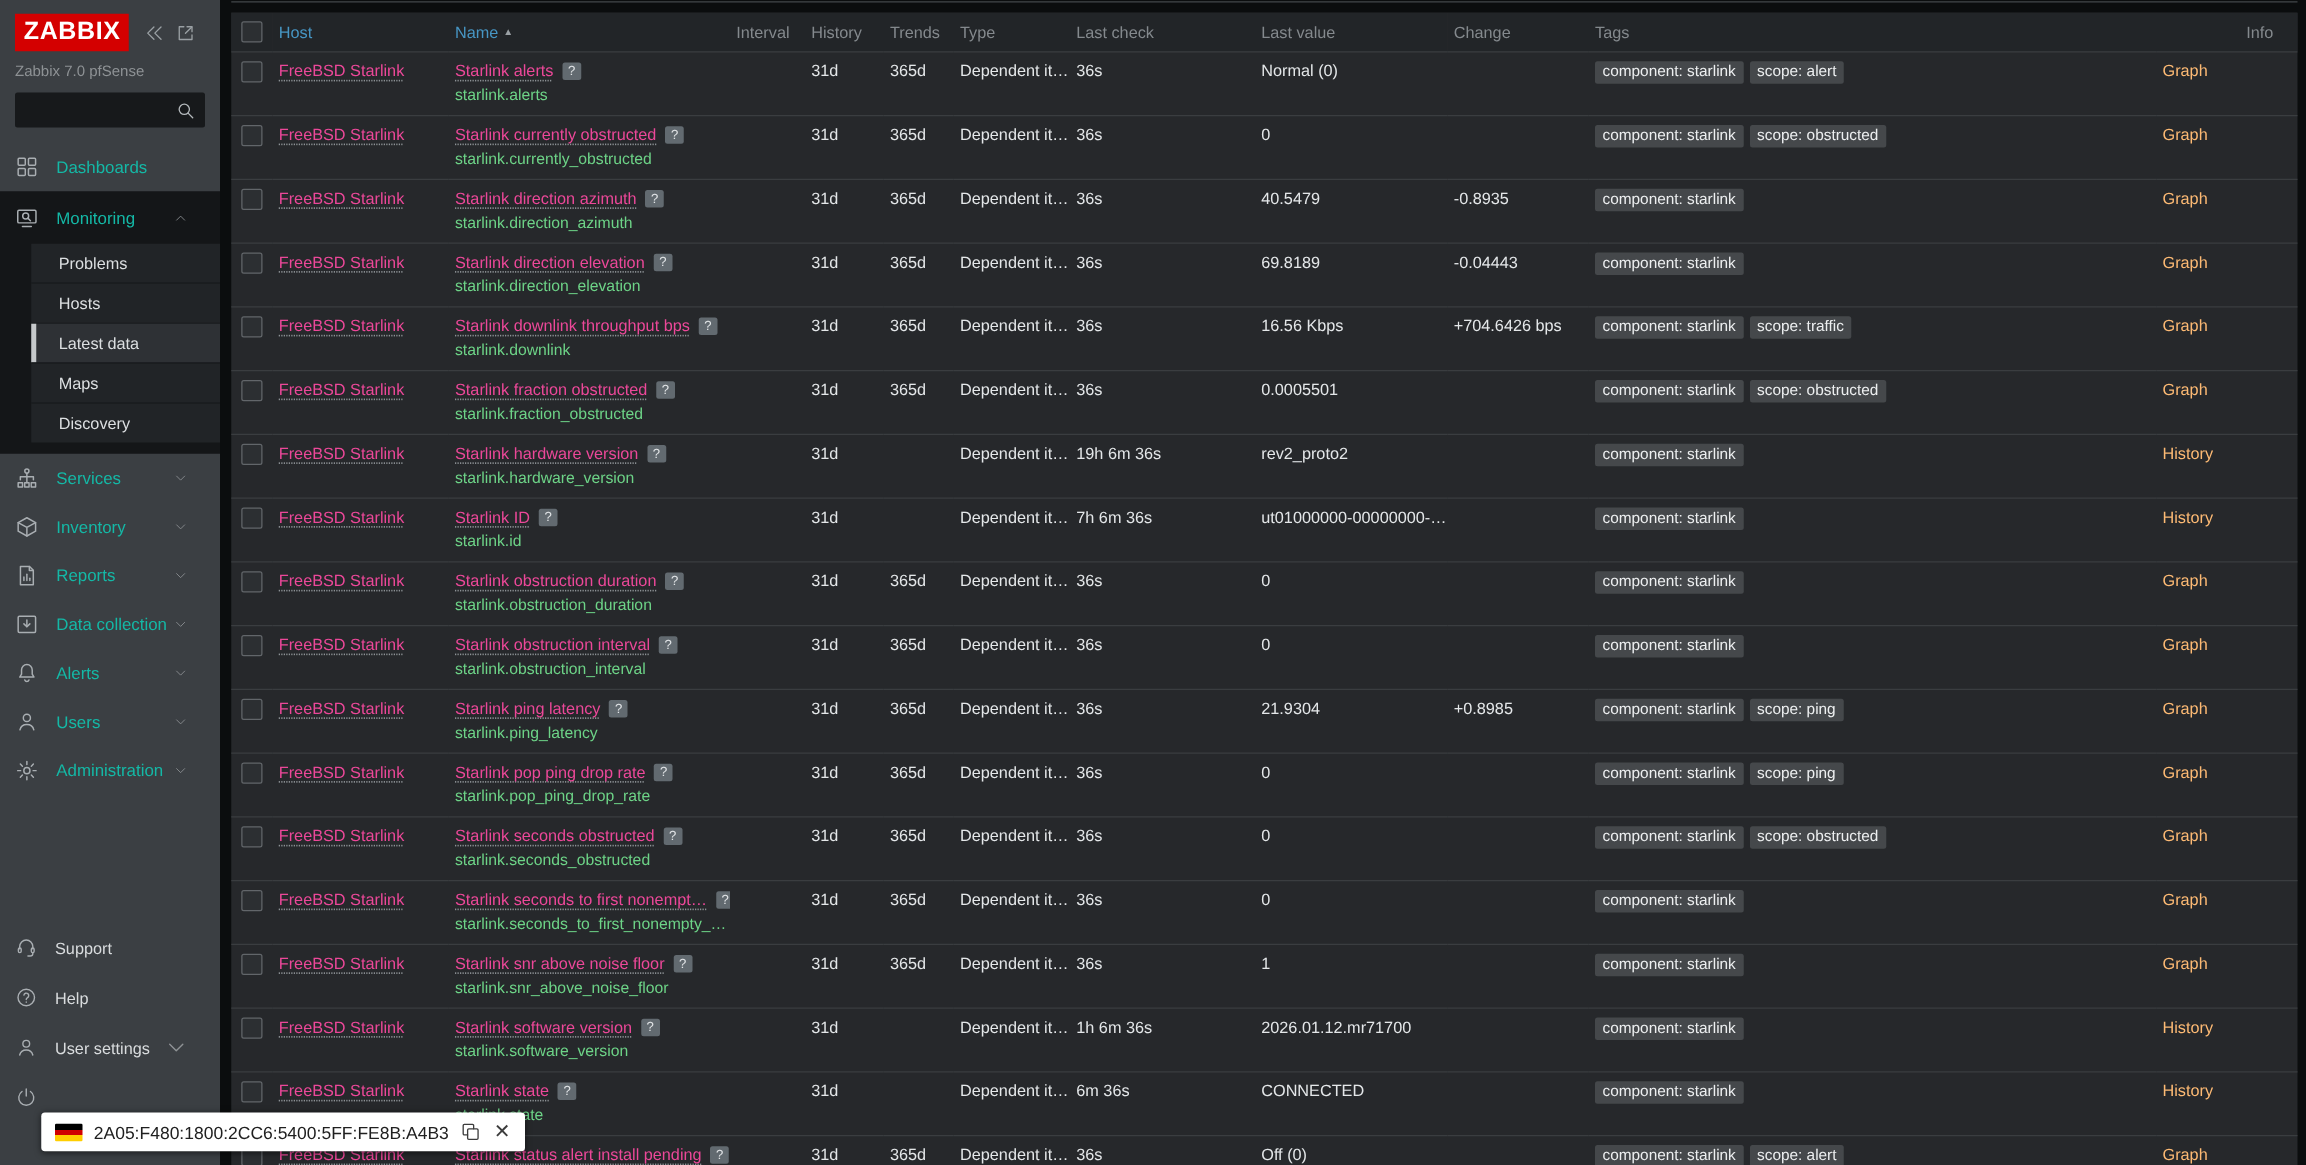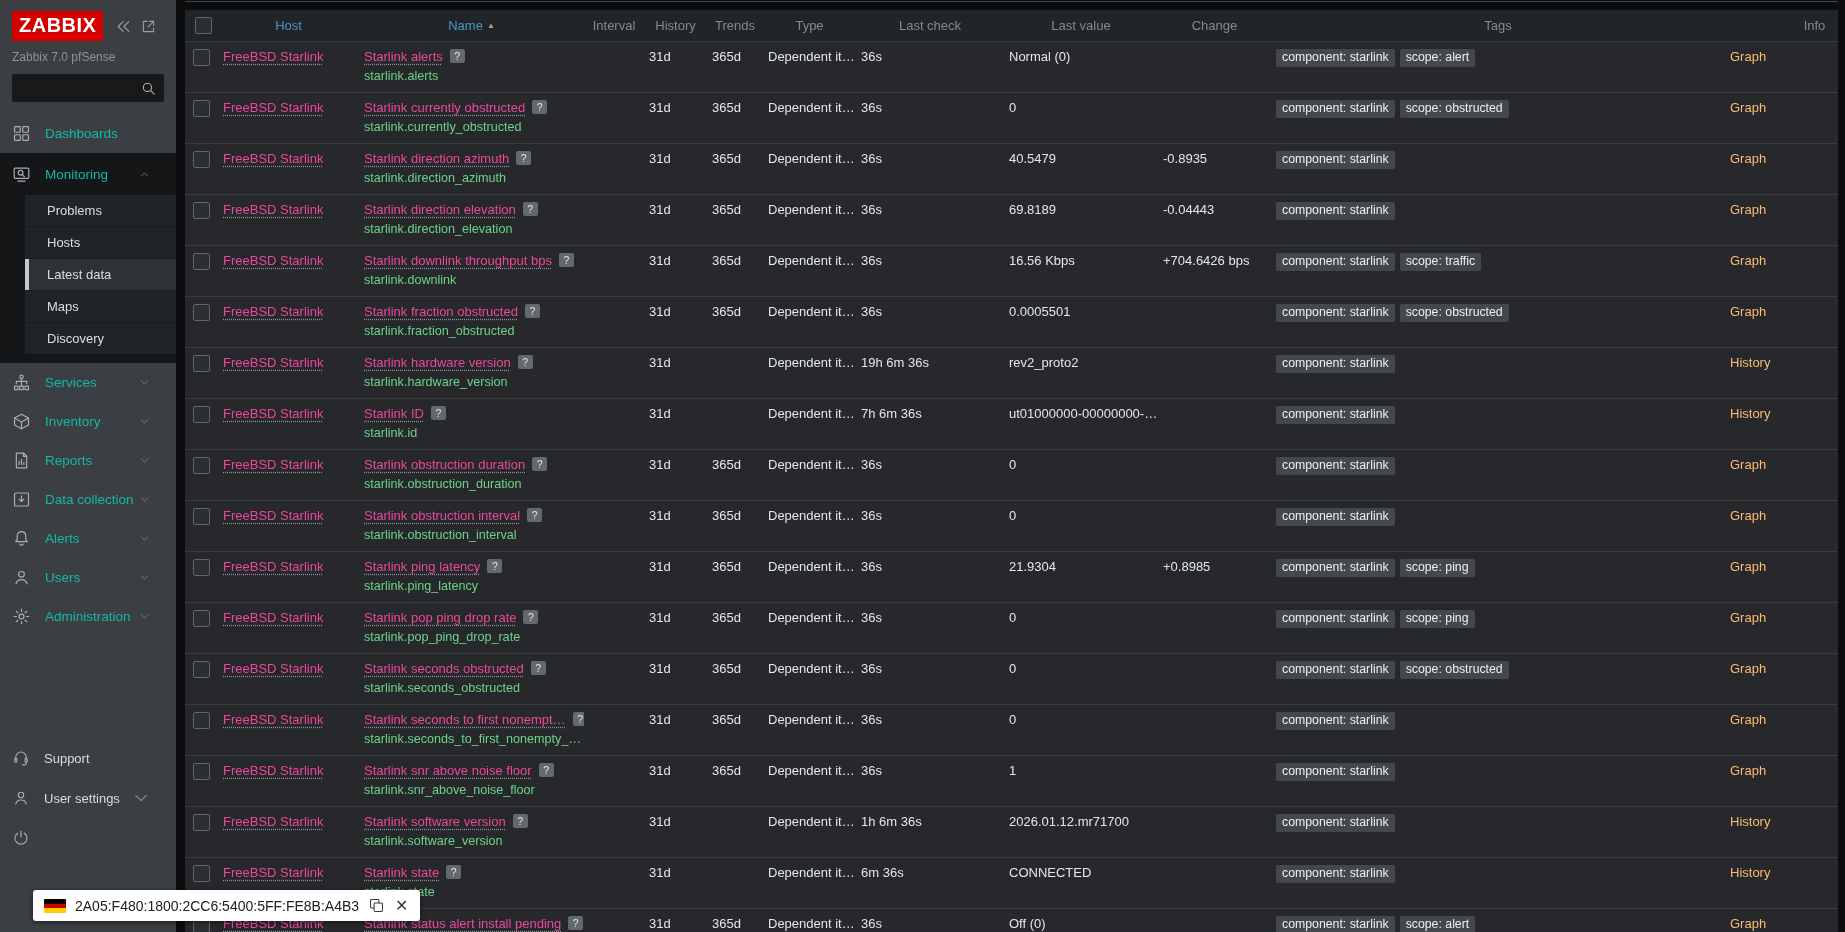--- a/index.html
+++ b/index.html
@@ -38,23 +38,23 @@
     z-index:20;color:#202020;font-size:14px;}
   .flag-de{width:22px;height:14px;flex:none;border-radius:1px;
     background:linear-gradient(#000 0 33.3%,#d00000 33.3% 66.6%,#ffce00 66.6% 100%);}
   .ip-popup .ic{width:17px;height:17px;color:#3c3c3c;cursor:pointer;flex:none;}
   .ip-popup .close-x{font-size:16px;color:#3c3c3c;cursor:pointer;line-height:1;padding:0 1px;}
   
   .main{position:absolute;left:185px;top:0;right:7px;}
   .sliver{height:10px;position:relative;}
   .sliver::after{content:"";position:absolute;top:1px;left:0;right:0;height:1px;background:#43474a;}
   table.latest{width:100%;border-collapse:collapse;table-layout:fixed;background:#26282b;font-size:13px;}
-  table.latest th{background:#222528;color:#84898d;font-weight:normal;text-align:center;height:31px;
+  table.latest th{background:#222528;color:#84898d;font-weight:normal;text-align:left;height:31px;
     padding:0 5px;white-space:nowrap;overflow:hidden;}
-  table.latest th.r{text-align:center;padding-right:6px;}
+  table.latest th.r{text-align:left;padding-right:6px;}
   table.latest td{border-top:1px solid #3a3d40;padding:7px 5px 8px 5px;vertical-align:top;
     color:#e4e7e9;white-space:nowrap;overflow:hidden;line-height:16px;}
   a.sortlink{color:#4796c4;text-decoration:none;cursor:pointer;}
   .sort-arrow{font-size:8px;color:#9aa0a4;margin-left:4px;vertical-align:2px;}
   a.wlink{color:#ec4899;text-decoration:underline dotted;text-decoration-color:#8d9296;
     text-underline-offset:3px;cursor:pointer;}
   a.bluelink{color:#fdba74;text-decoration:none;cursor:pointer;margin-top:36px;}
   .key-line{color:#6dd387;font-size:12.6px;margin-top:3px;}
   .qicon{display:inline-block;width:15px;height:14px;background:#626a70;border-radius:2px;
     color:#e2e5e7;font-size:10.5px;text-align:center;line-height:14px;margin-left:7px;
@@ -255,20 +255,30 @@
       <div class="nav-item">
         <span class="ic">
           <svg viewBox="0 0 24 24" fill="none" stroke="currentColor" stroke-width="1.5" stroke-linecap="round" stroke-linejoin="round">
             <path d="M5 13.5v-2.5a7 7 0 0 1 14 0v2.5"></path>
             <rect x="3.6" y="12.5" width="3" height="5" rx="1.4"></rect>
             <rect x="17.4" y="12.5" width="3" height="5" rx="1.4"></rect>
             <path d="M19 17.5v.8a2.8 2.8 0 0 1-2.8 2.8h-2.4"></path>
           </svg>
         </span>
         <span>Support</span>
+      </div>
+      <div class="nav-item">
+        <span class="ic">
+          <svg viewBox="0 0 24 24" fill="none" stroke="currentColor" stroke-width="1.5" stroke-linecap="round" stroke-linejoin="round">
+            <circle cx="12" cy="12" r="8.8"></circle>
+            <path d="M9.5 9.4a2.6 2.6 0 1 1 3.6 2.9c-.8.4-1.1.9-1.1 1.8"></path>
+            <line x1="12" y1="16.8" x2="12" y2="17"></line>
+          </svg>
+        </span>
+        <span>Help</span>
       </div>
       <div class="nav-item">
         <span class="ic">
           <svg viewBox="0 0 24 24" fill="none" stroke="currentColor" stroke-width="1.5" stroke-linecap="round" stroke-linejoin="round">
             <circle cx="12" cy="8" r="3.6"></circle>
             <path d="M5 20c.8-3.5 3.6-5.4 7-5.4s6.2 1.9 7 5.4"></path>
           </svg>
         </span>
         <span>User settings</span>
         <span class="chev ic">

